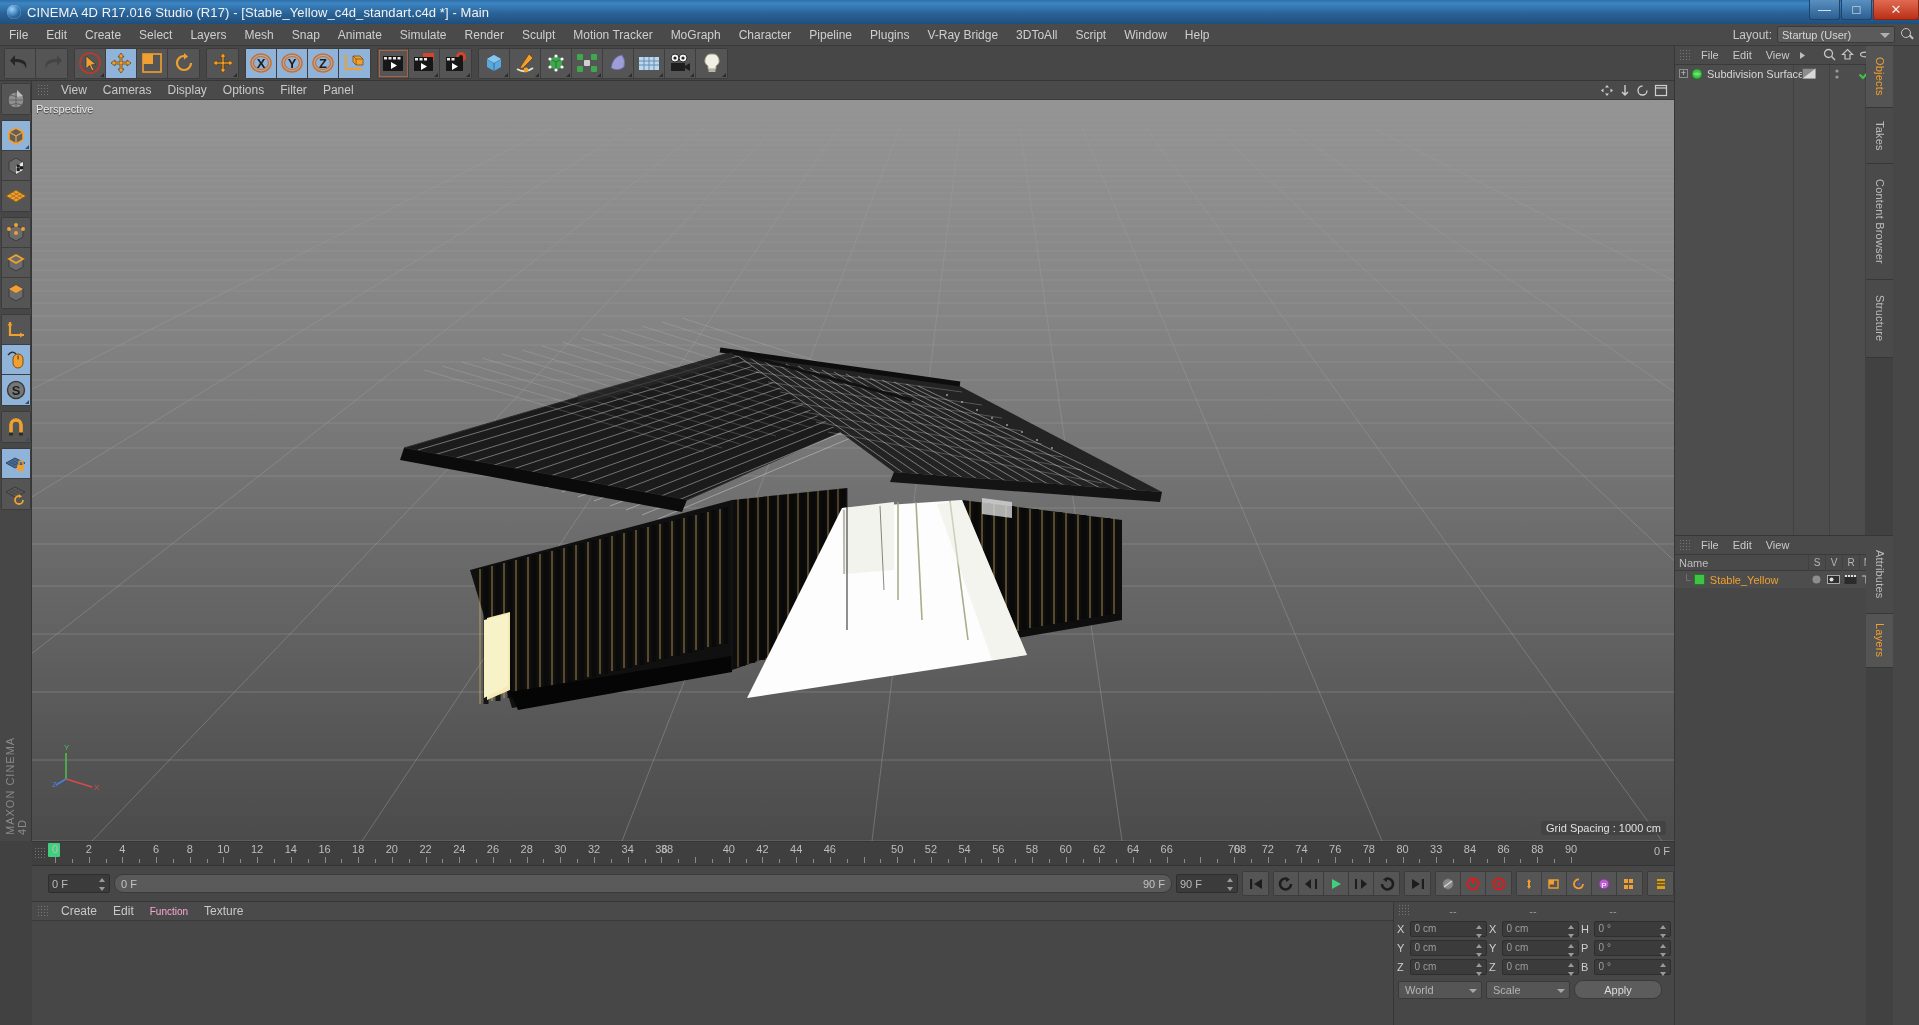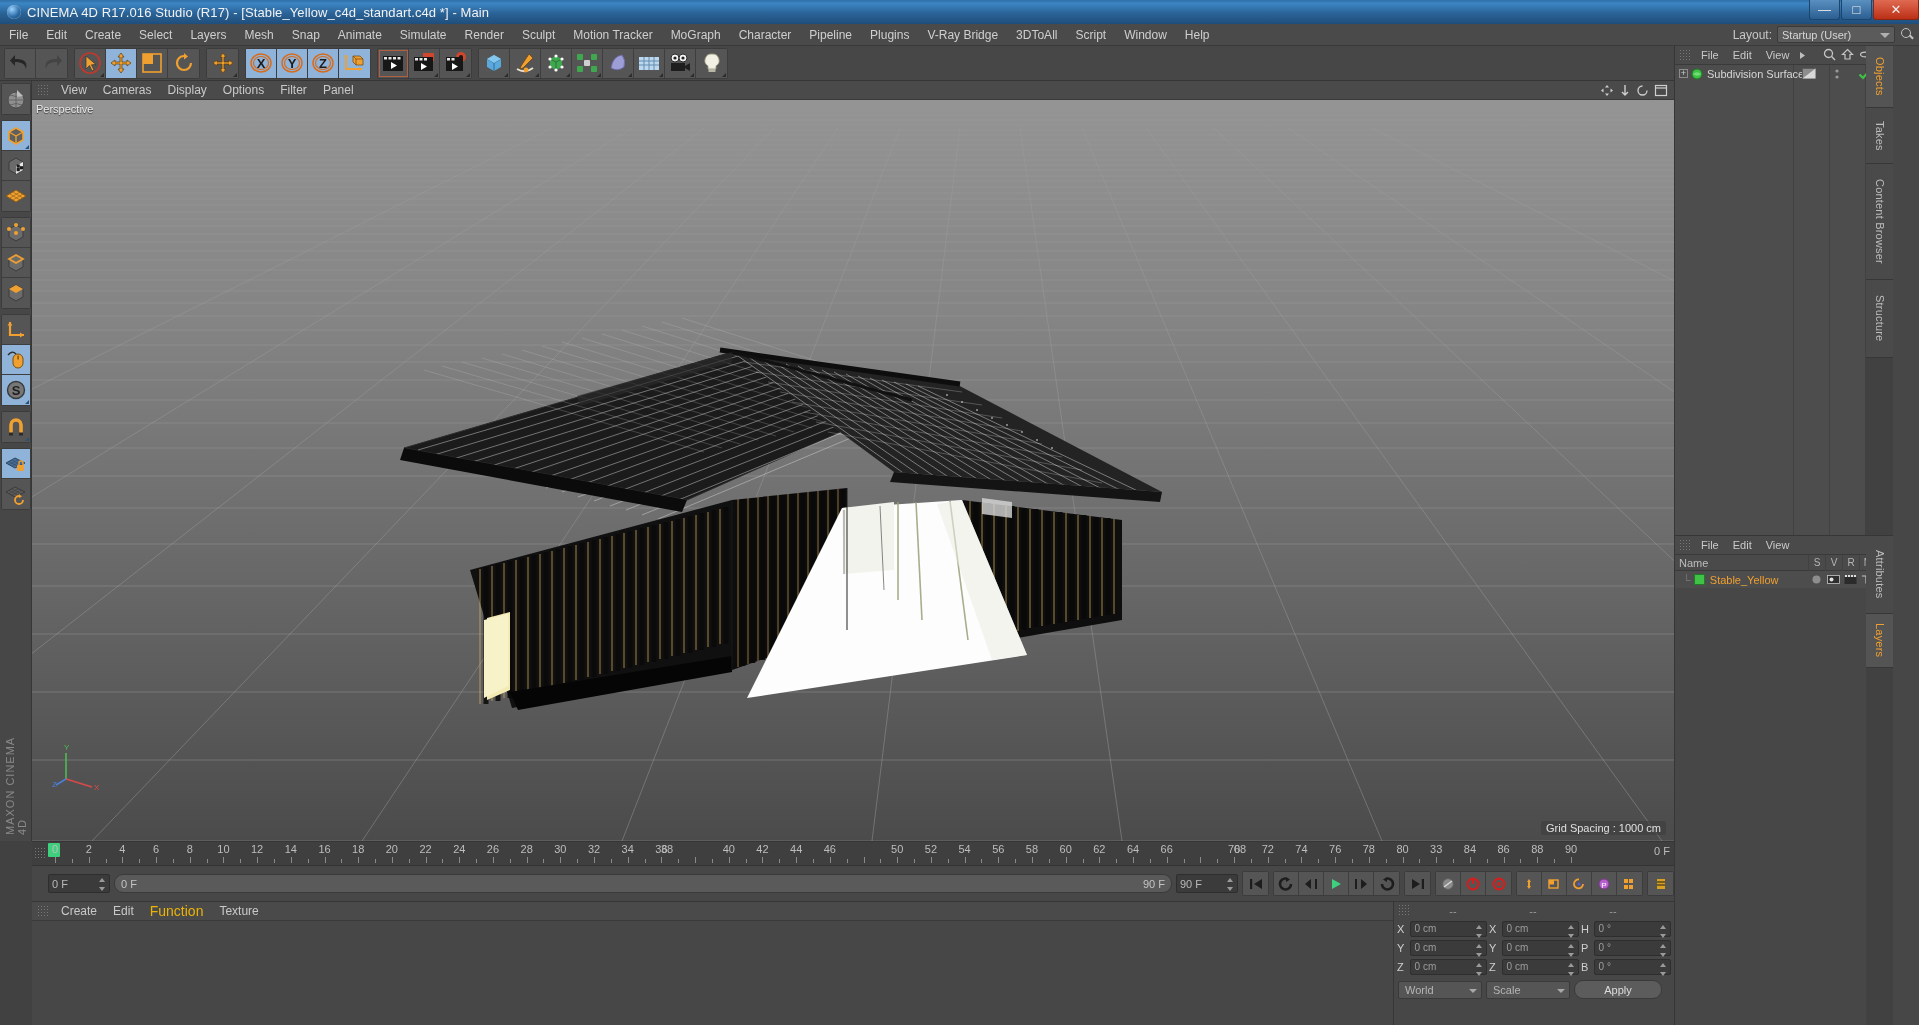--- a/index.html
+++ b/index.html
@@ -1180,21 +1180,21 @@
       </div>
     </div>
   </div>
 
   <div class="matman">
     <div class="mm-menu">
       <div class="grip" style="width:11px;height:13px;margin:0 5px;background-image:radial-gradient(#777 1px,transparent 1px);background-size:3px 3px;"></div>
       <div id="mm-menu-host" style="display:flex">
           <div class="mi" style="padding: 0px 8px; font-size: 12px; color: rgb(201, 201, 201); line-height: 19px;">Create</div>
           <div class="mi" style="padding: 0px 8px; font-size: 12px; color: rgb(201, 201, 201); line-height: 19px;">Edit</div>
-          <div class="mi" style="padding: 0px 8px; font-size: 14px; color: #eab308; line-height: 19px;">Function</div>
+          <div class="mi" style="padding: 0px 8px; font-size: 10px; color: #f9a8d4; line-height: 19px;">Function</div>
           <div class="mi" style="padding: 0px 8px; font-size: 12px; color: rgb(201, 201, 201); line-height: 19px;">Texture</div>
         </div>
     </div>
   </div>
 
   <div class="coord">
     <div class="coord-top">
       <div class="grip"></div>
       <div class="dash">--</div>
       <div class="dash">--</div>

